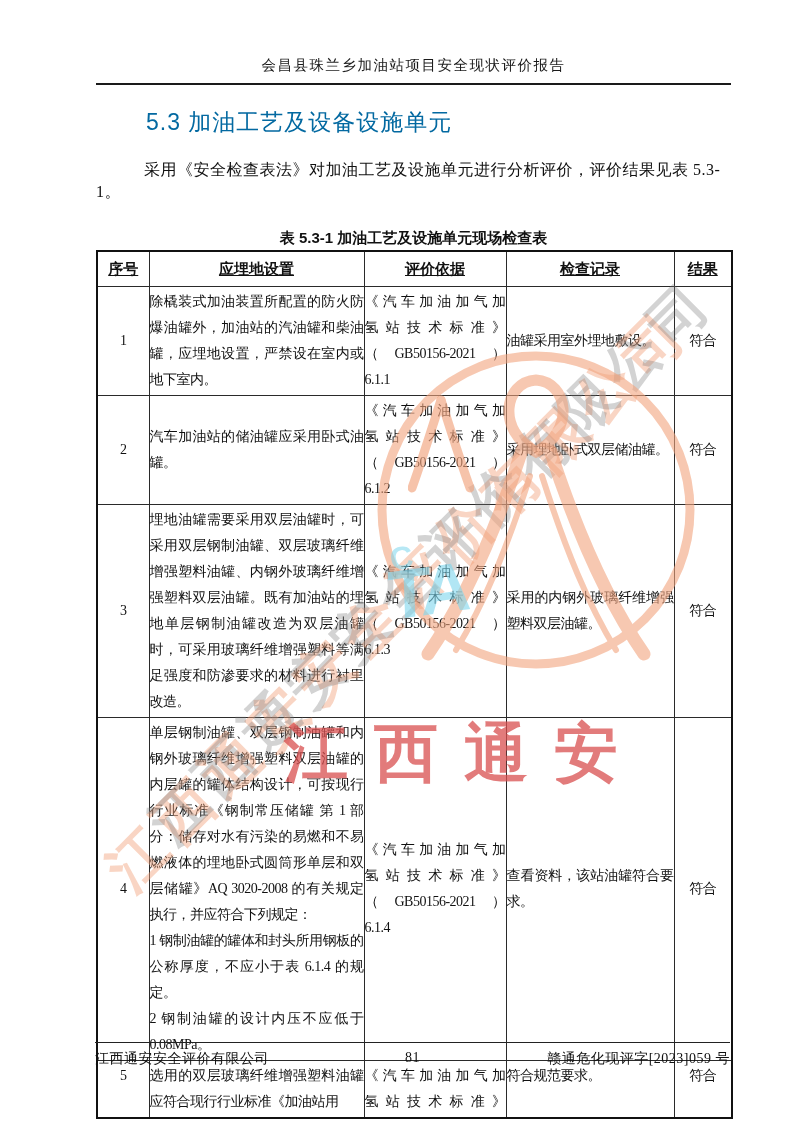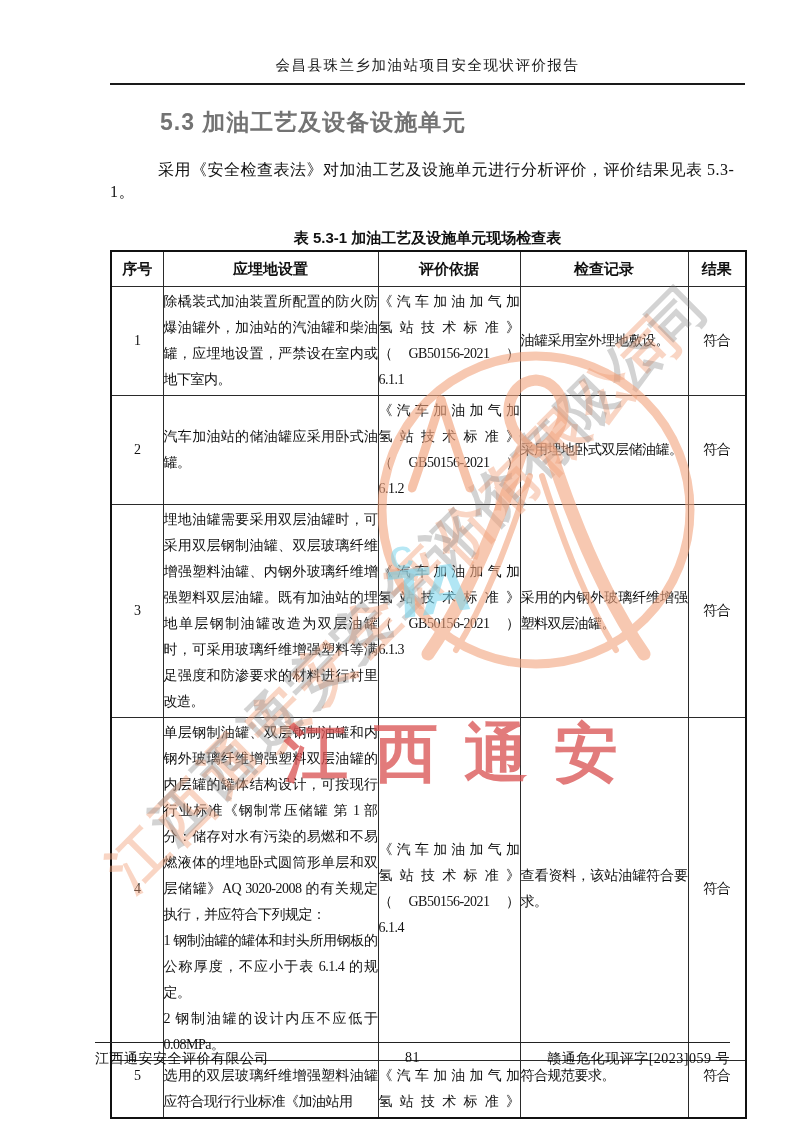--- a/index.html
+++ b/index.html
@@ -1,44 +1,44 @@
 <!DOCTYPE html>
 <html style="--wm-salmon: #F2A47E; --wm-red: #D94F4F; --wm-cyan: #7ED7EE; --wm-gray: #787878;"><head>
 <meta charset="utf-8">
 <style>
   html,body{margin:0;padding:0;background:#888;}
   .page{
     position:relative; width:800px; height:1131px; margin:0 auto;
     background:#fff; overflow:hidden; color:#111;
     font-family:"Liberation Serif","DejaVu Serif",serif;
   }
-  .content{position:absolute; left:110px; top:0; width:635px;}
+  .content{position:absolute; left:96px; top:0; width:635px;}
 
   .header-title{margin-top:56px; text-align:center; font-size:14.5px; letter-spacing:1.5px; color:#1a1a1a;}
   .header-rule{border-bottom:2px solid #1a1a1a; margin-top:8px;}
 
   .section-heading{
-    margin:22px 0 0 50px; font-size:23px; font-weight:bold; letter-spacing:1px;
-    font-family:"Liberation Sans","DejaVu Sans",sans-serif; color:#737373;
+    margin:22px 0 0 50px; font-size:23px; font-weight:normal; letter-spacing:1px;
+    font-family:"Liberation Sans","DejaVu Sans",sans-serif; color:#0369a1;
   }
   .intro{margin:21px 0 0 0; font-size:16px; line-height:22px; text-indent:48px; letter-spacing:0.5px;}
   .table-caption{
     margin-top:26px; text-align:center; font-size:15px; font-weight:bold;
     font-family:"Liberation Sans","DejaVu Sans",sans-serif;
   }
 
   table.check{
     margin-top:2px; width:635px; table-layout:fixed; border-collapse:collapse;
     border:2.5px solid #111;
   }
   table.check th, table.check td{border:1px solid #2a2a2a; vertical-align:middle; padding:2px 0;}
   table.check th{
     height:30px; font-size:15px; text-align:center;
     font-family:"Liberation Sans","DejaVu Sans",sans-serif;
-    font-weight:bold; padding:2px 2px;
+    font-weight:bold; padding:2px 2px;text-decoration:underline;
   }
   table.check td{font-size:14px; line-height:26px; letter-spacing:-0.5px;}
   td.c-no, td.c-result{text-align:center; letter-spacing:0;}
   .cellwrap{text-align:justify;}
   td.c-content .cellwrap{white-space:pre-wrap;}
   .basis-line{text-align:justify; text-align-last:justify;}
   .basis-line.plain{text-align-last:left;}
   tr.row-1{height:103px;} tr.row-2{height:103px;} tr.row-3{height:208px;}
   tr.row-4{height:336px;} tr.row-5{height:50px;}
   tr.truncated td{vertical-align:top;}

